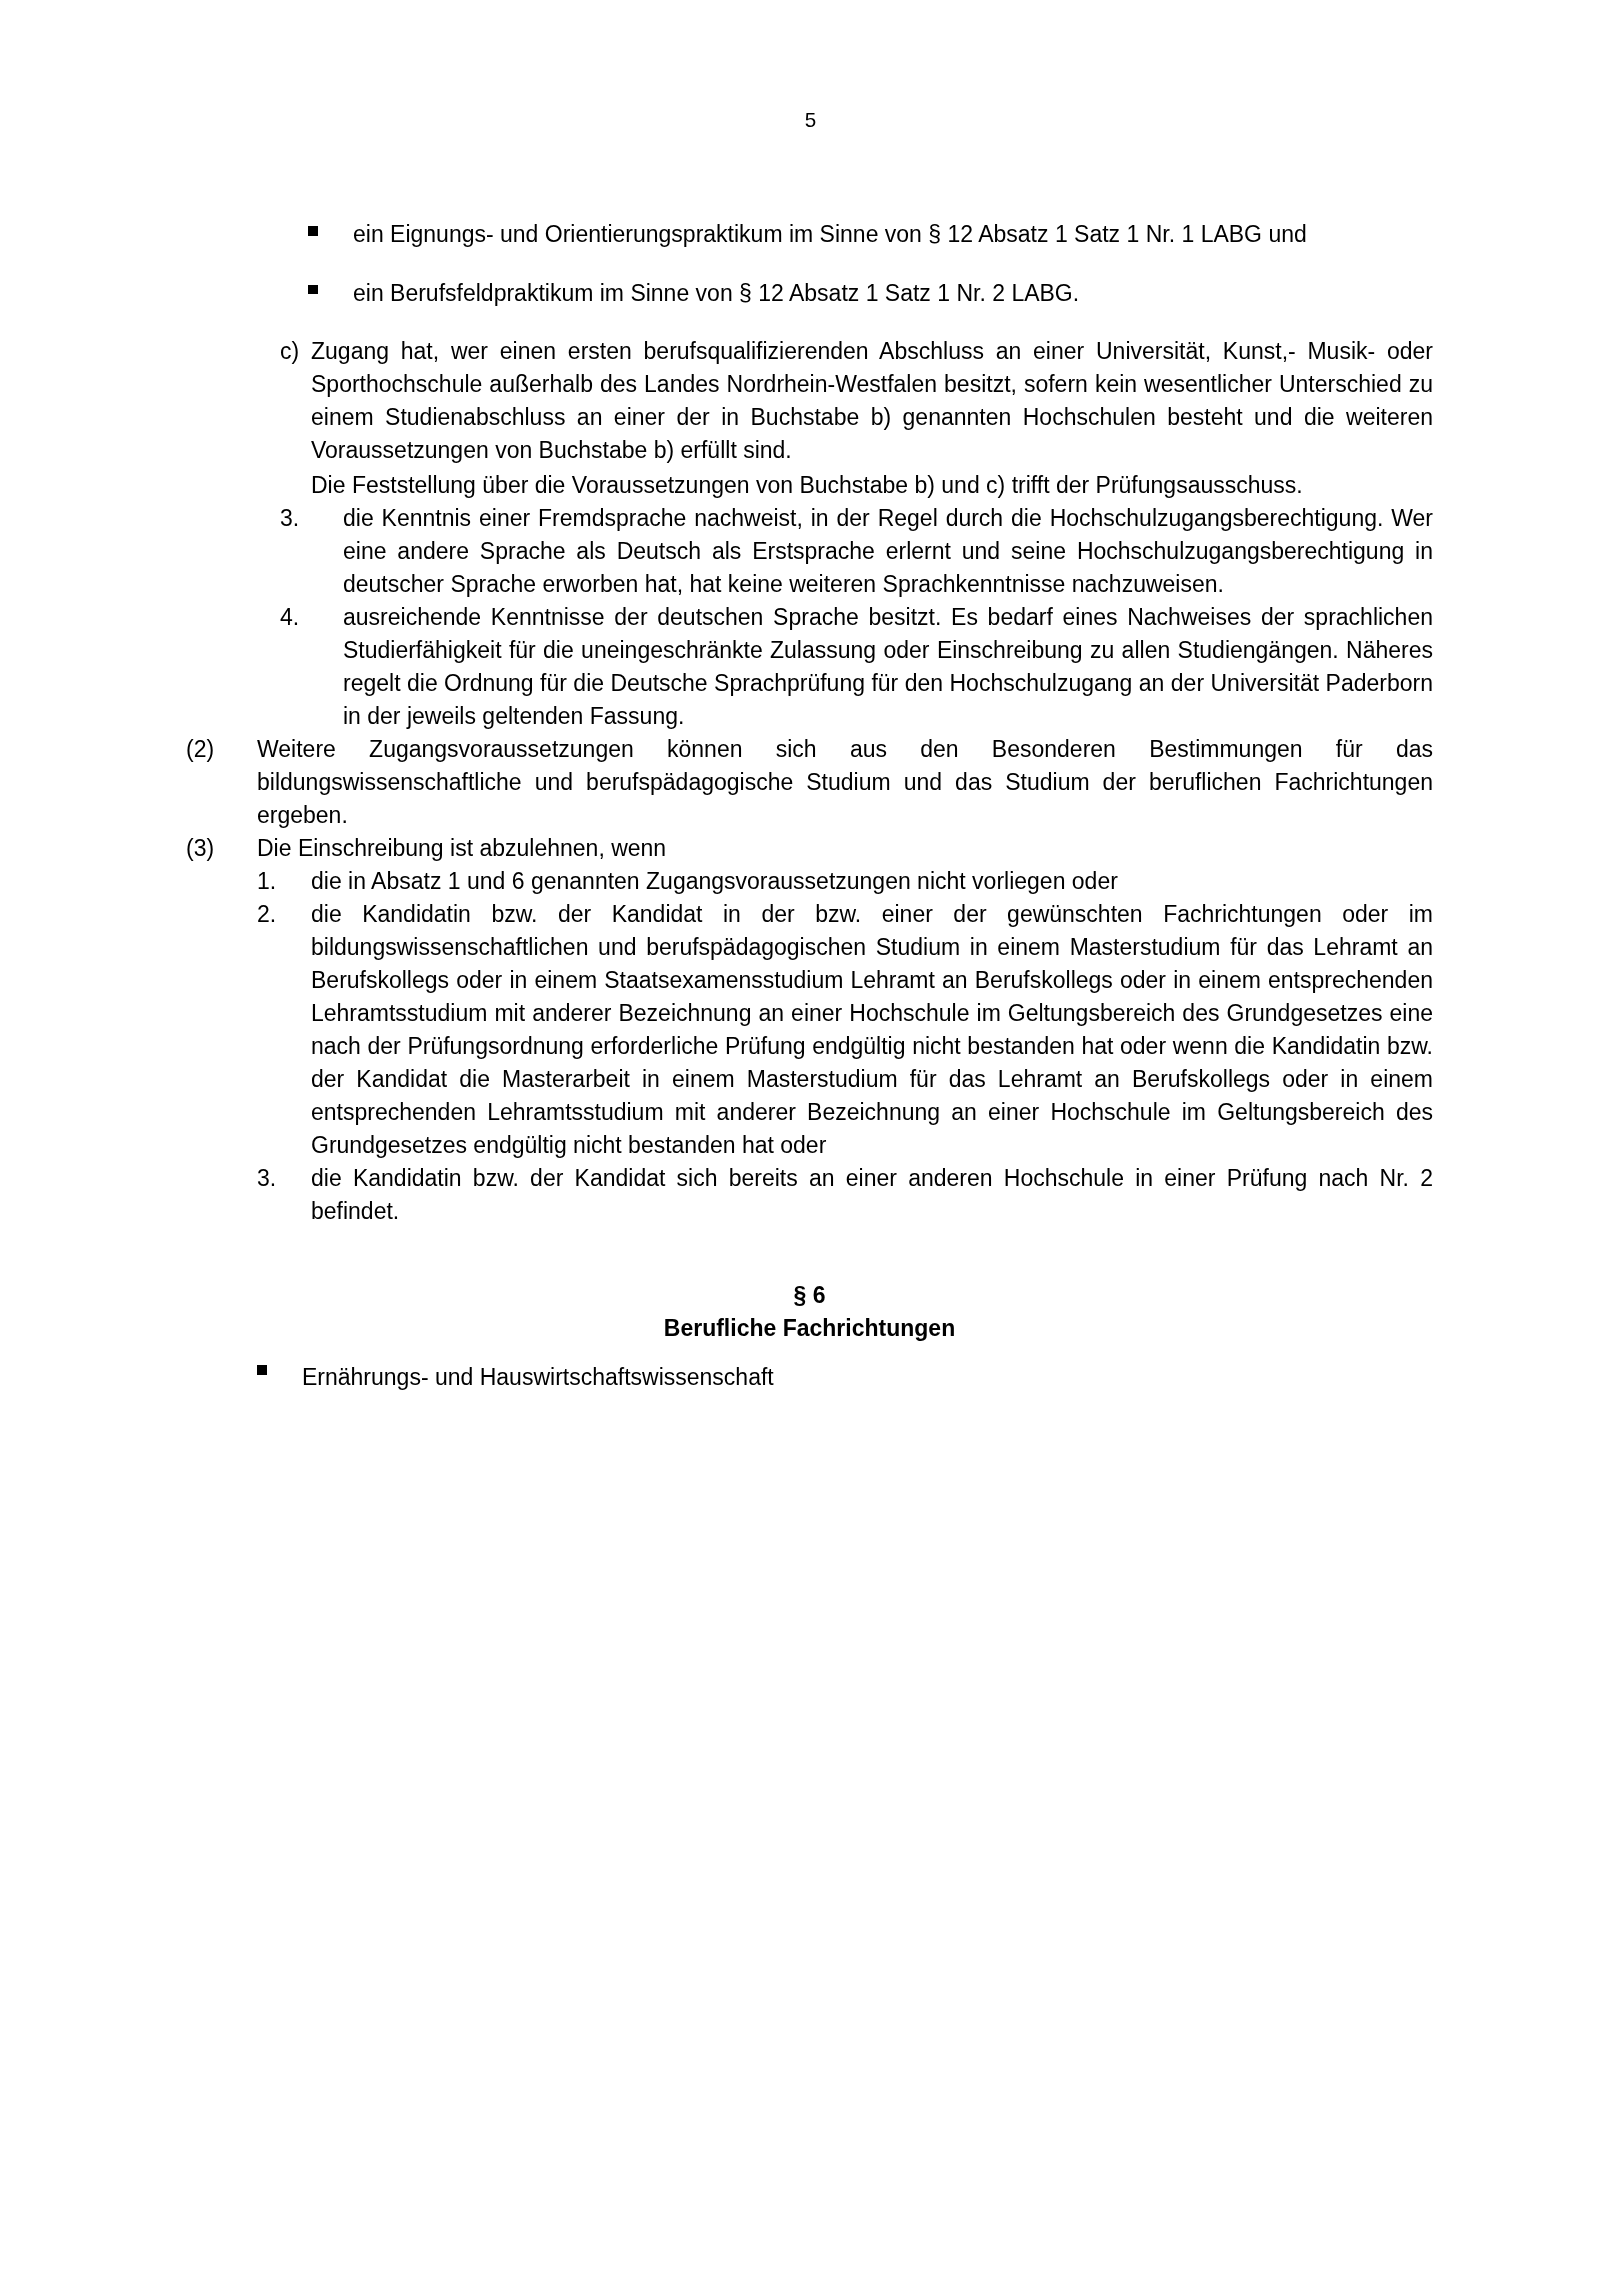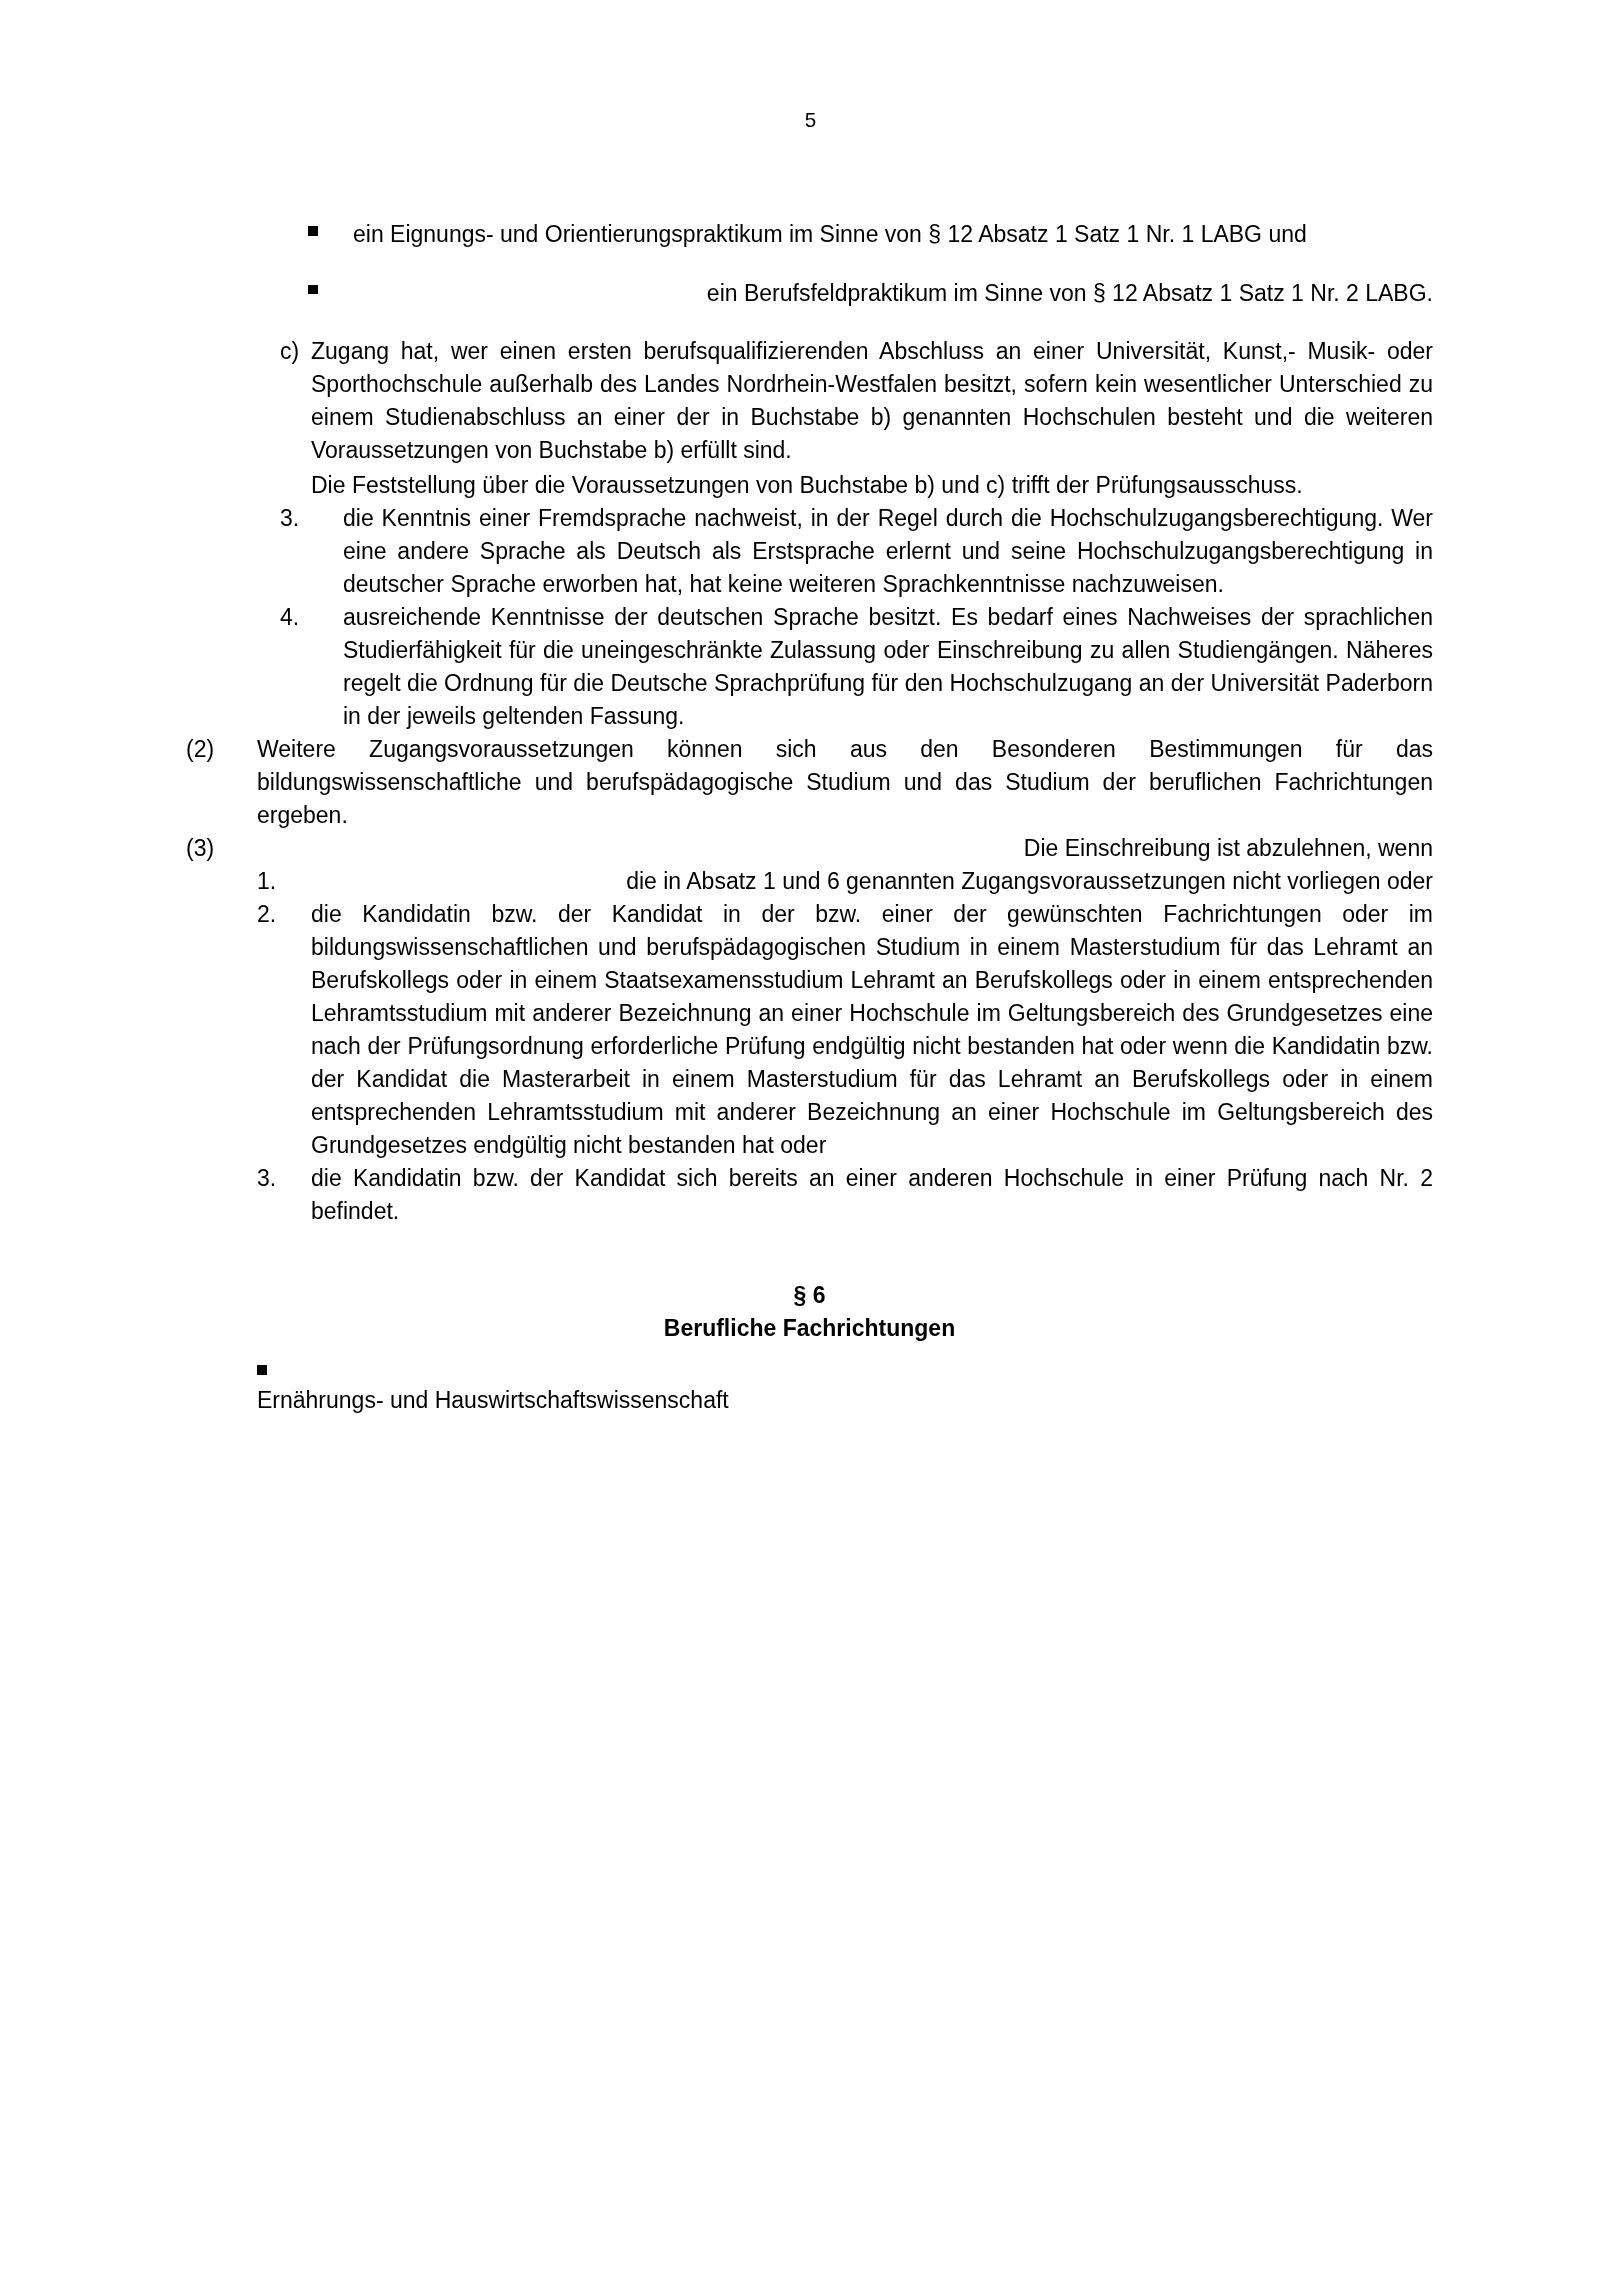--- a/index.html
+++ b/index.html
@@ -127,31 +127,30 @@
     margin-top: 35px;
     text-align: justify;
   }
   .para.tight {
     margin-top: 21.6px;
   }
 
   .bullet-row2 {
     margin-left: 71px;
     margin-top: 15.7px;
-    flex-direction: column;
   }
   .bullet-row2 .marker {
     width: 45px;
     font-size: 15.7px;
   }
   .bullet-row2 .body {
     text-align: left;
   }
   .nojust {
-    text-align: right;
+    text-align: left;
   }
 </style>
 </head>
 <body>
 
 <div class="page">
 
   <div class="page-number">5</div>
 
   <div class="content">

